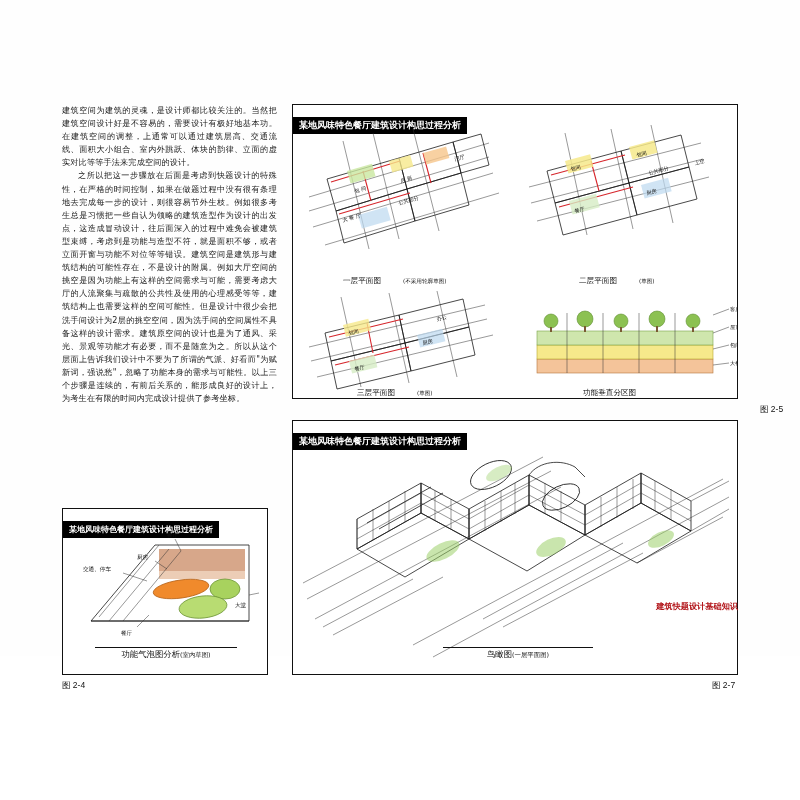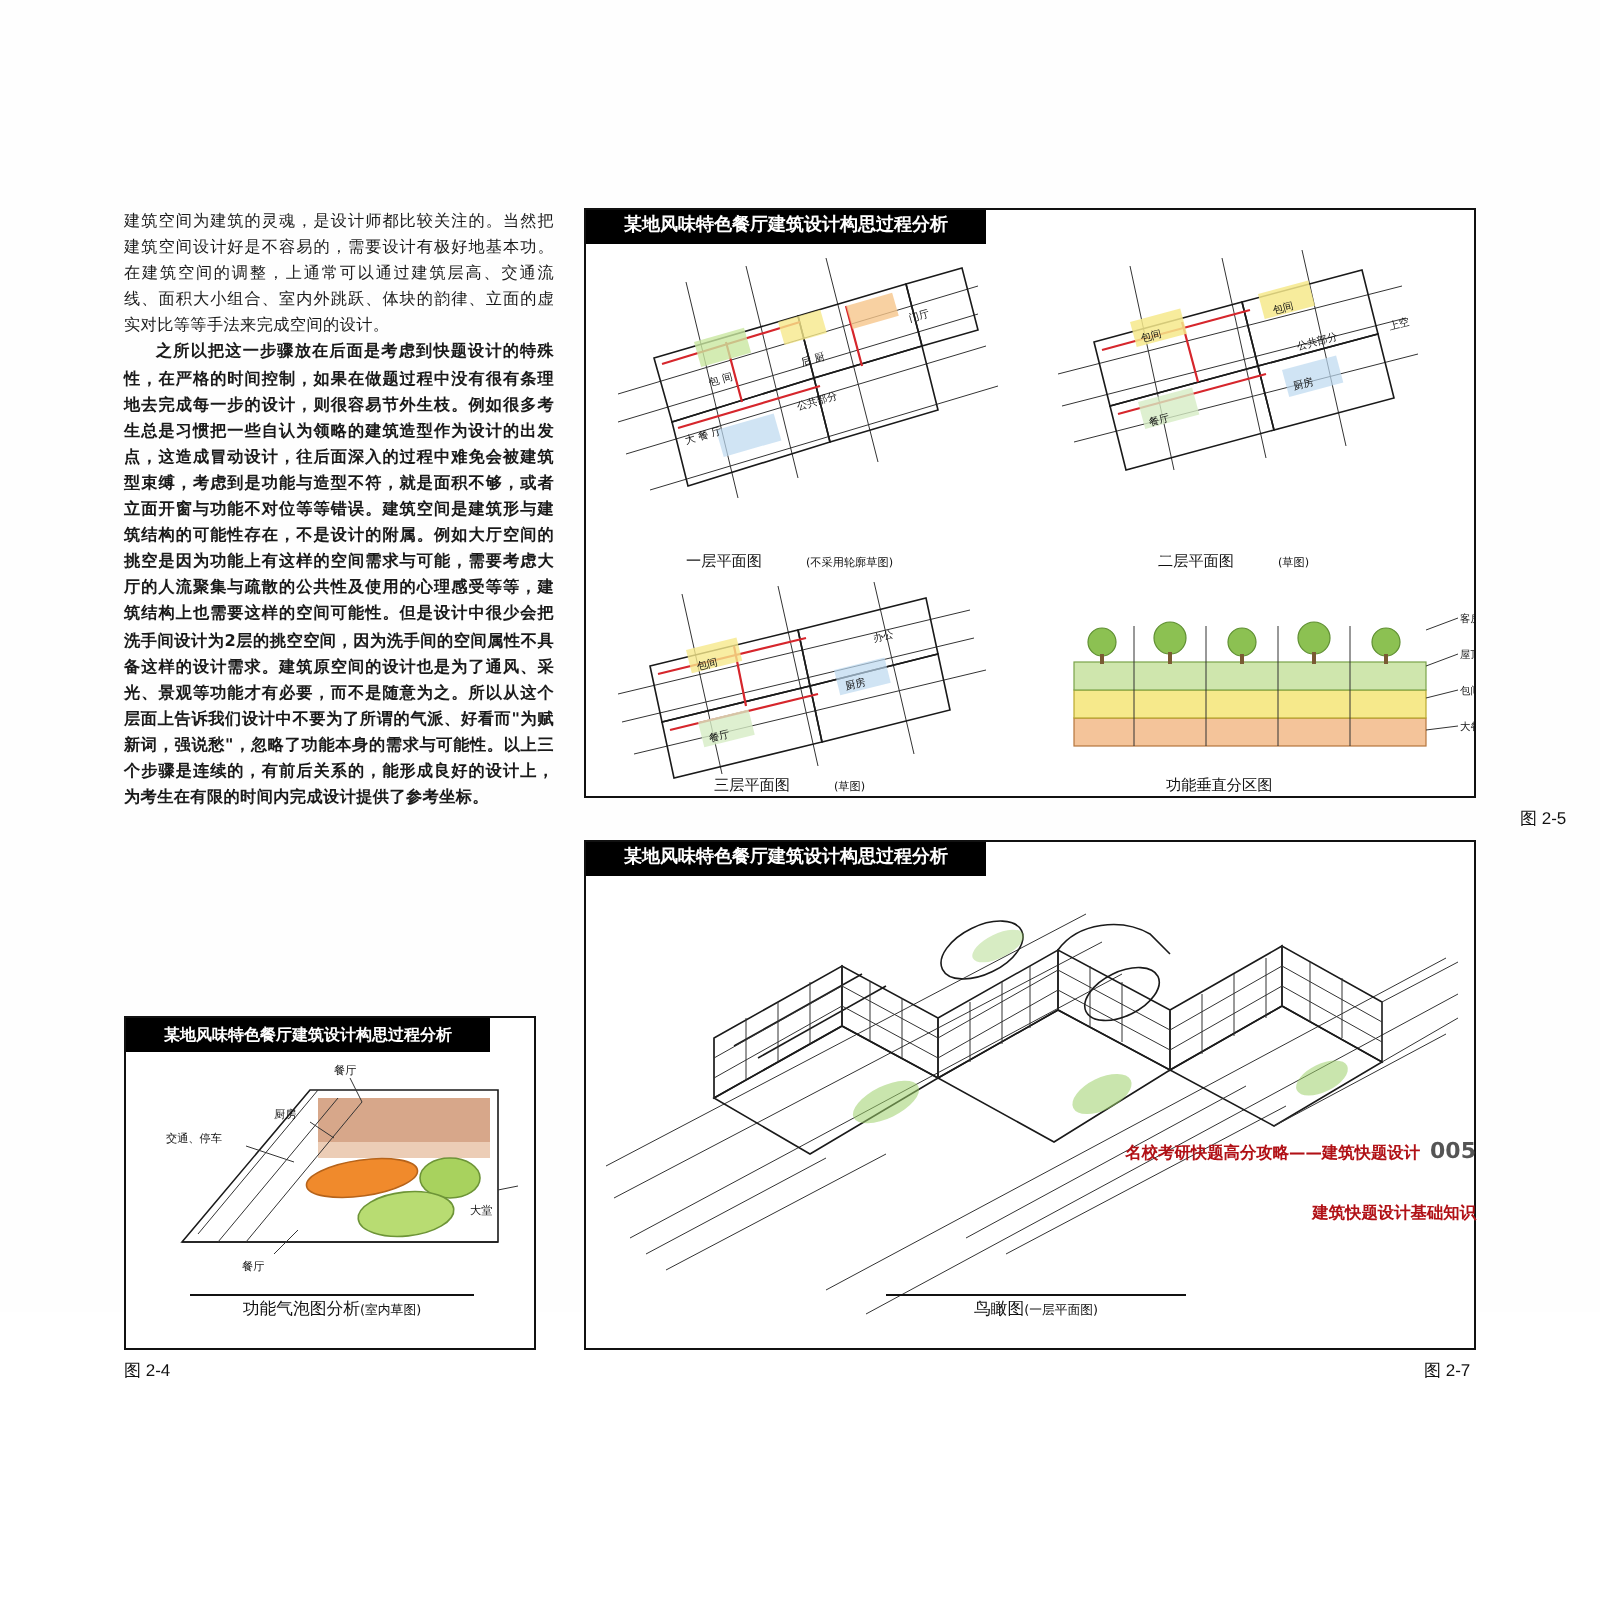--- a/index.html
+++ b/index.html
@@ -33,40 +33,39 @@
     color: #1a1a1a;
     text-align: justify;
     letter-spacing: 0.2px;
   }
   .text-col p {
     margin: 0 0 0 0;
     text-indent: 0;
   }
   .text-col p.ind {
     text-indent: 16px;
-    font-weight: bold;
   }
 
   
   .panel {
     position: absolute;
     border: 1px solid #111;
     background: #fff;
     box-sizing: border-box;
   }
   .panel-title {
     position: absolute;
-    left: 0; top: 0;
+    left: 0; top: 12px;
     height: 17px;
     line-height: 17px;
     background: #000;
     color: #fff;
     font-size: 9px;
     font-weight: bold;
-    padding: 0 19px;
+    padding: 0 6px;
     font-family: "DejaVu Sans", "Liberation Sans", sans-serif;
     white-space: nowrap;
   }
   .fig-num {
     position: absolute;
     font-size: 8.5px;
     color: #111;
     font-family: "Liberation Sans", sans-serif;
   }
 
@@ -434,19 +433,16 @@
       <text class="lbl5" x="58" y="126" style="font-size:5.6px">餐厅</text>
     </svg>
     <div class="cap-under" style="left:32px; top:140px; width:142px;">
       <span>功能气泡图分析</span><span class="cap-small">(室内草图)</span>
     </div>
     <div class="rule" style="left:32px; top:138px; width:142px;"></div>
   </div>
   <div class="fig-num" style="left:62px; top:680px;">图 2-4</div>
 
   <div class="footer">
-    <div>
-      <span class="line1">名校考研快题高分攻略——建筑快题设计</span><span class="pageno">005</span>
-    </div>
     <div class="line2">建筑快题设计基础知识</div>
   </div>
 
 </div>
 
 </body></html>

